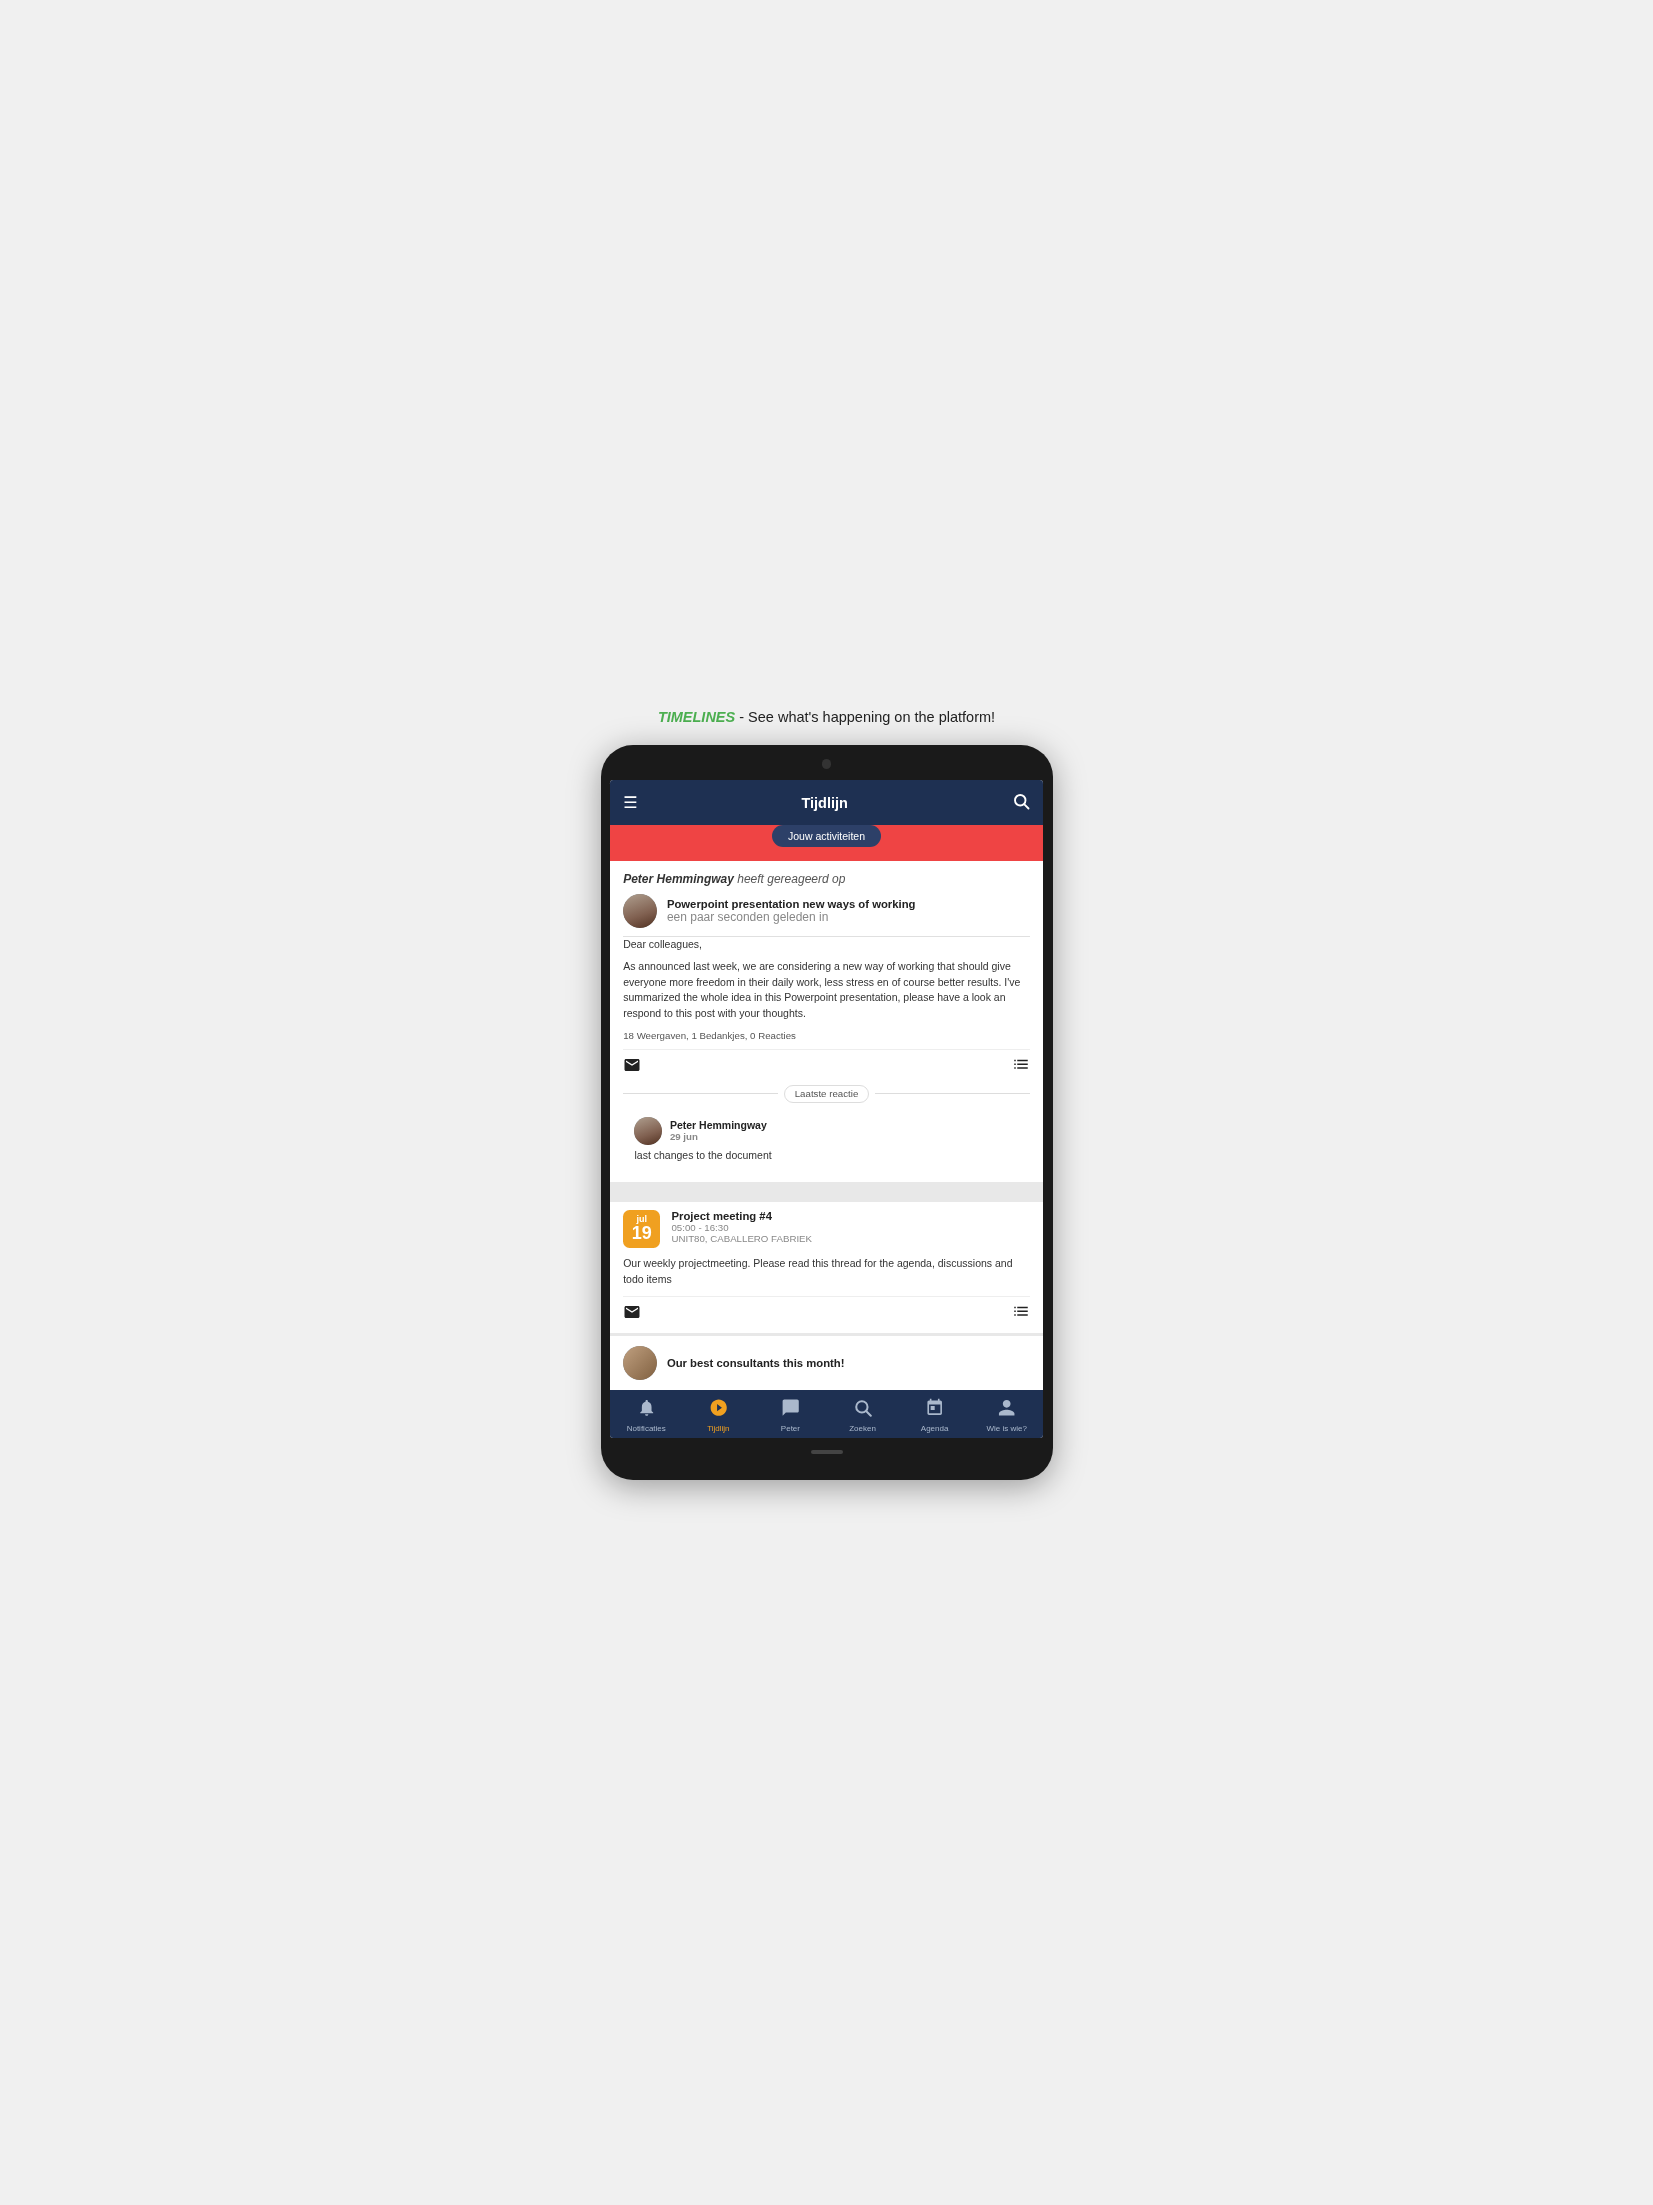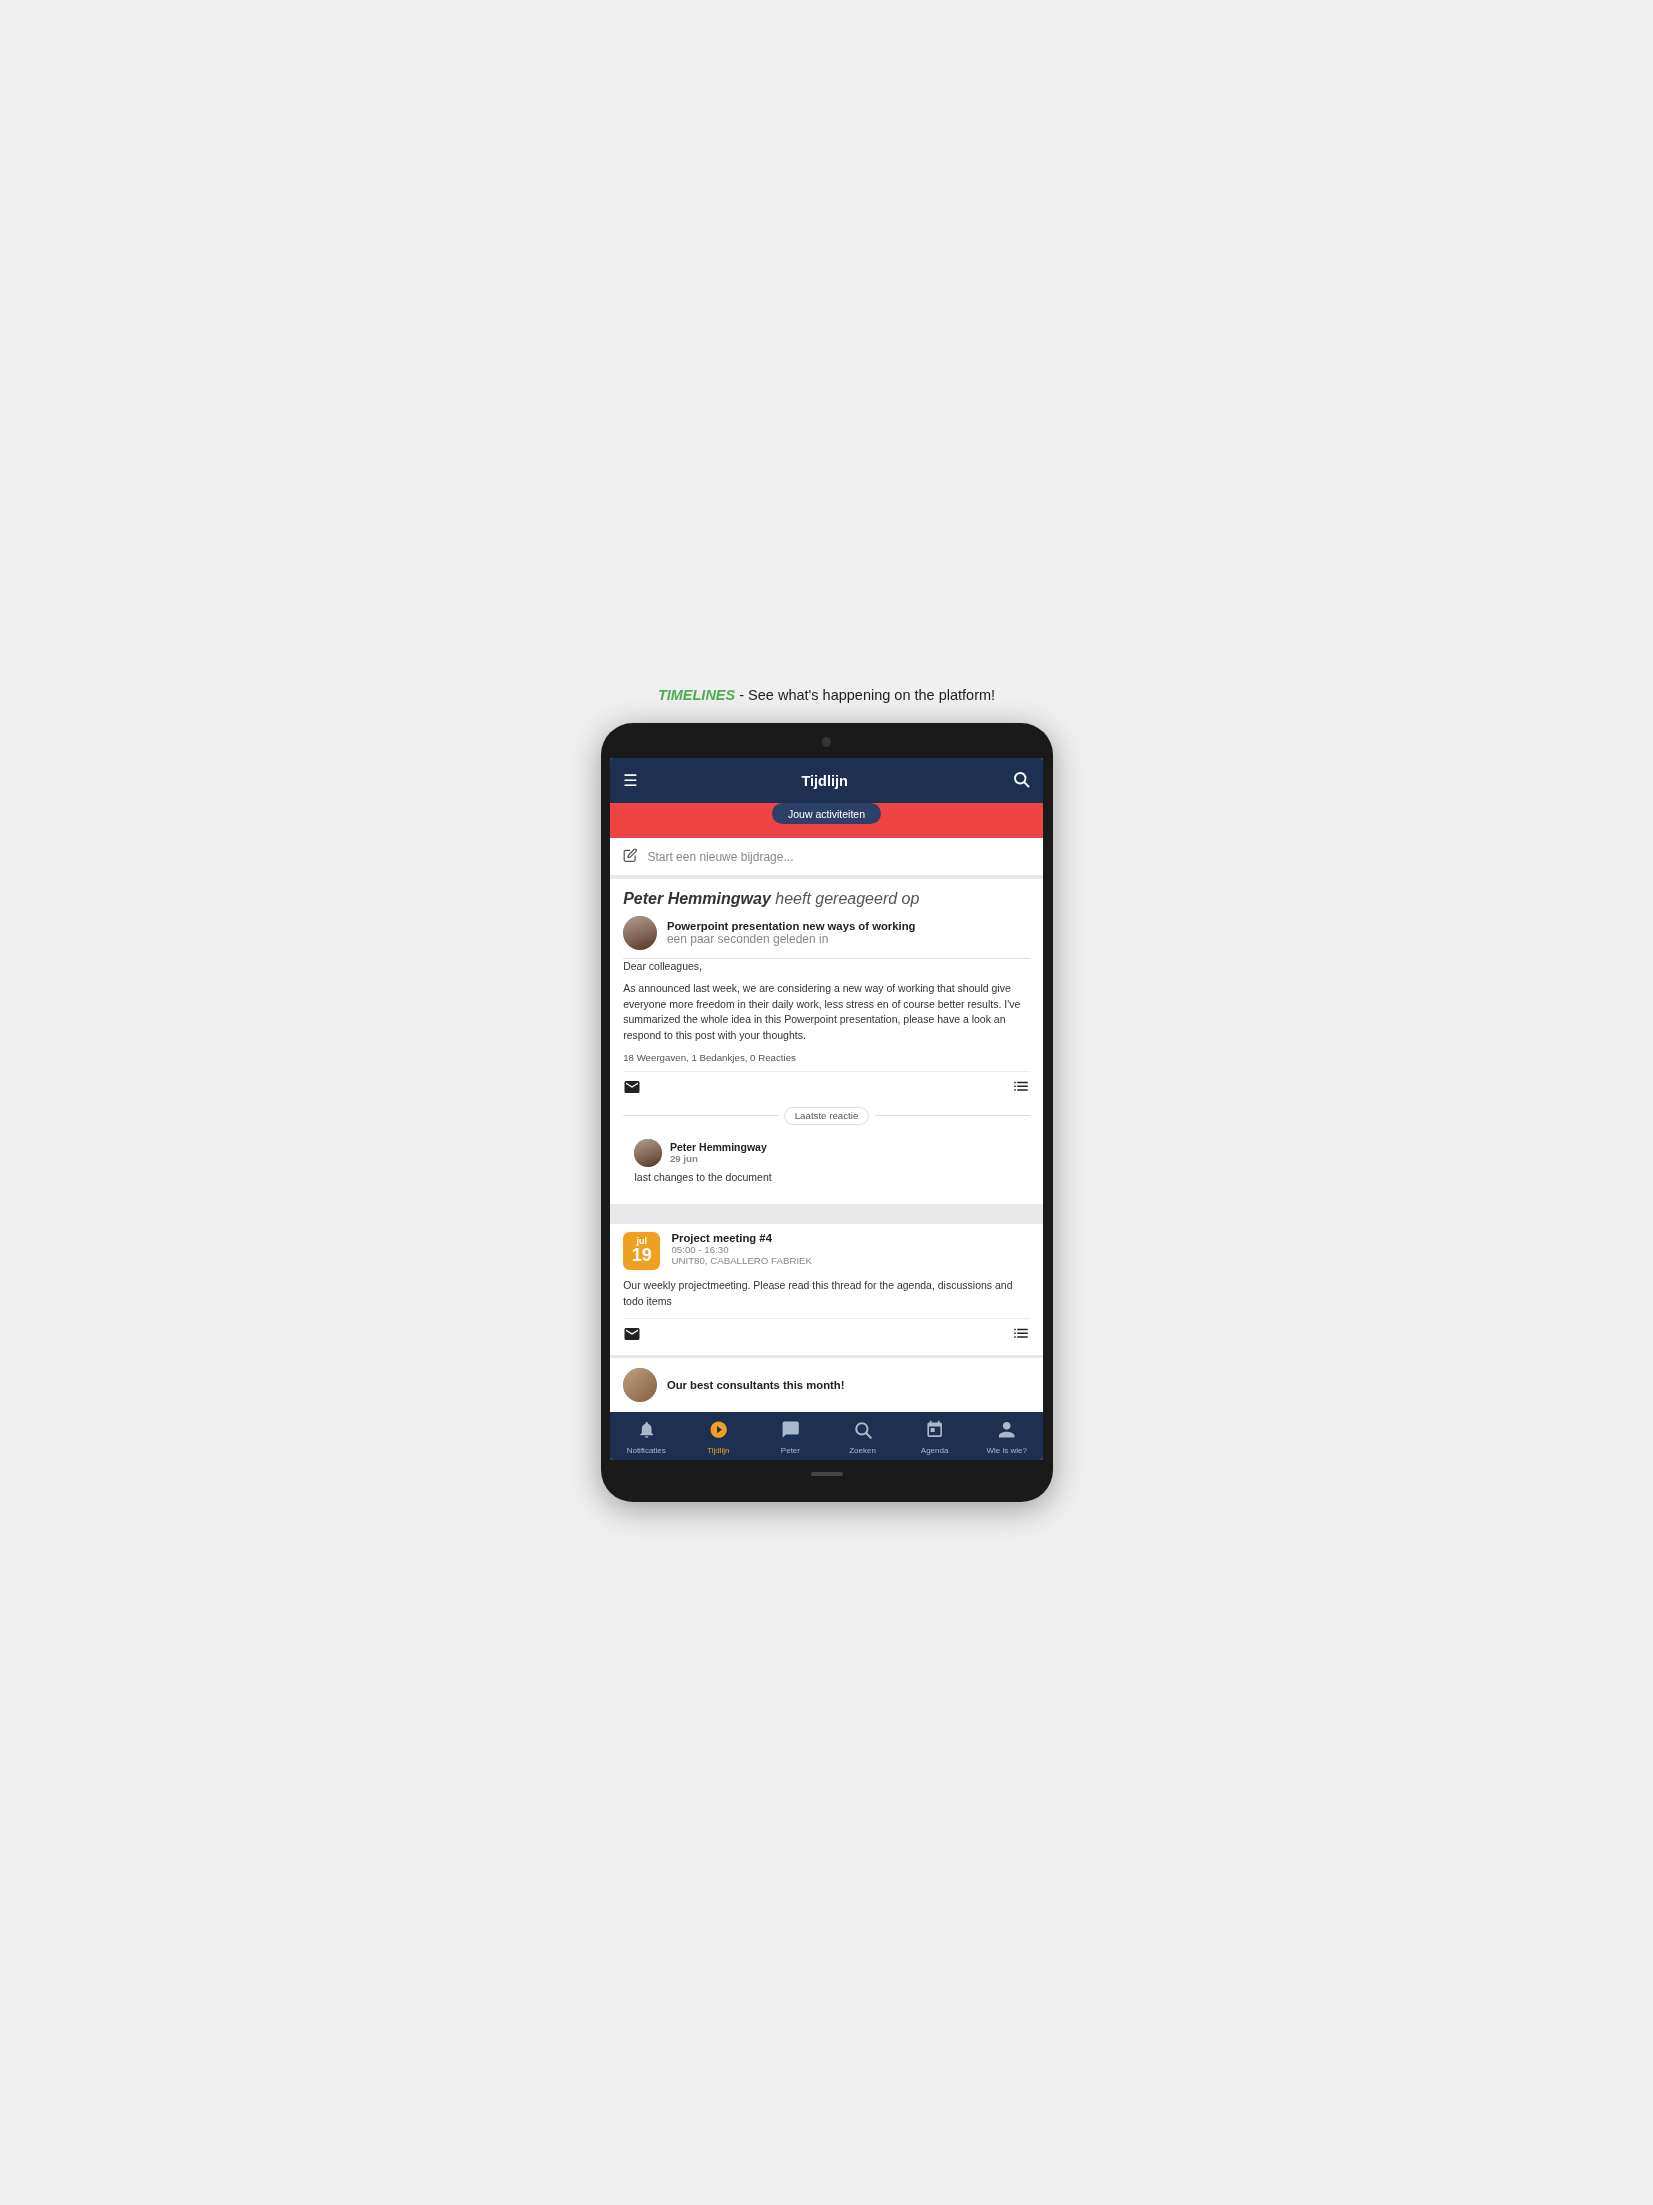--- a/index.html
+++ b/index.html
@@ -111,21 +111,21 @@
       color: #888;
       font-size: 12px;
     }
     
     .post-card {
       background: white;
       margin-bottom: 3.2px;
       padding: 11.3px 13px;
     }
     .post-meta-top {
-      font-size: 16px;
+      font-size: 12px;
       color: #555;
       margin-bottom: 8px;
     }
     .post-meta-top strong {
       font-style: italic;
       font-weight: 700;
       color: #333;
     }
     .post-meta-top em {
       font-style: italic;
@@ -354,29 +354,20 @@
           </svg>
         </span>
       </div>
 
       <div class="sub-header">
         <span class="activity-badge">Jouw activiteiten</span>
       </div>
 
       <div class="content">
 
-        <div class="new-post-bar">
-          <span class="pencil-icon">
-            <svg width="14.5" height="14.5" viewBox="0 0 24 24" fill="none" stroke="#555" stroke-width="2" stroke-linecap="round" stroke-linejoin="round">
-              <path d="M11 4H4a2 2 0 0 0-2 2v14a2 2 0 0 0 2 2h14a2 2 0 0 0 2-2v-7"></path>
-              <path d="M18.5 2.5a2.121 2.121 0 0 1 3 3L12 15l-4 1 1-4 9.5-9.5z"></path>
-            </svg>
-          </span>
-          <span class="new-post-text">Start een nieuwe bijdrage...</span>
-        </div>
 
         <div class="post-card">
           <div class="post-meta-top">
             <strong>Peter Hemmingway</strong>
             <em> heeft gereageerd op</em>
           </div>
           <div class="post-header">
             <div class="avatar">
               <div class="avatar-face"></div>
             </div>

